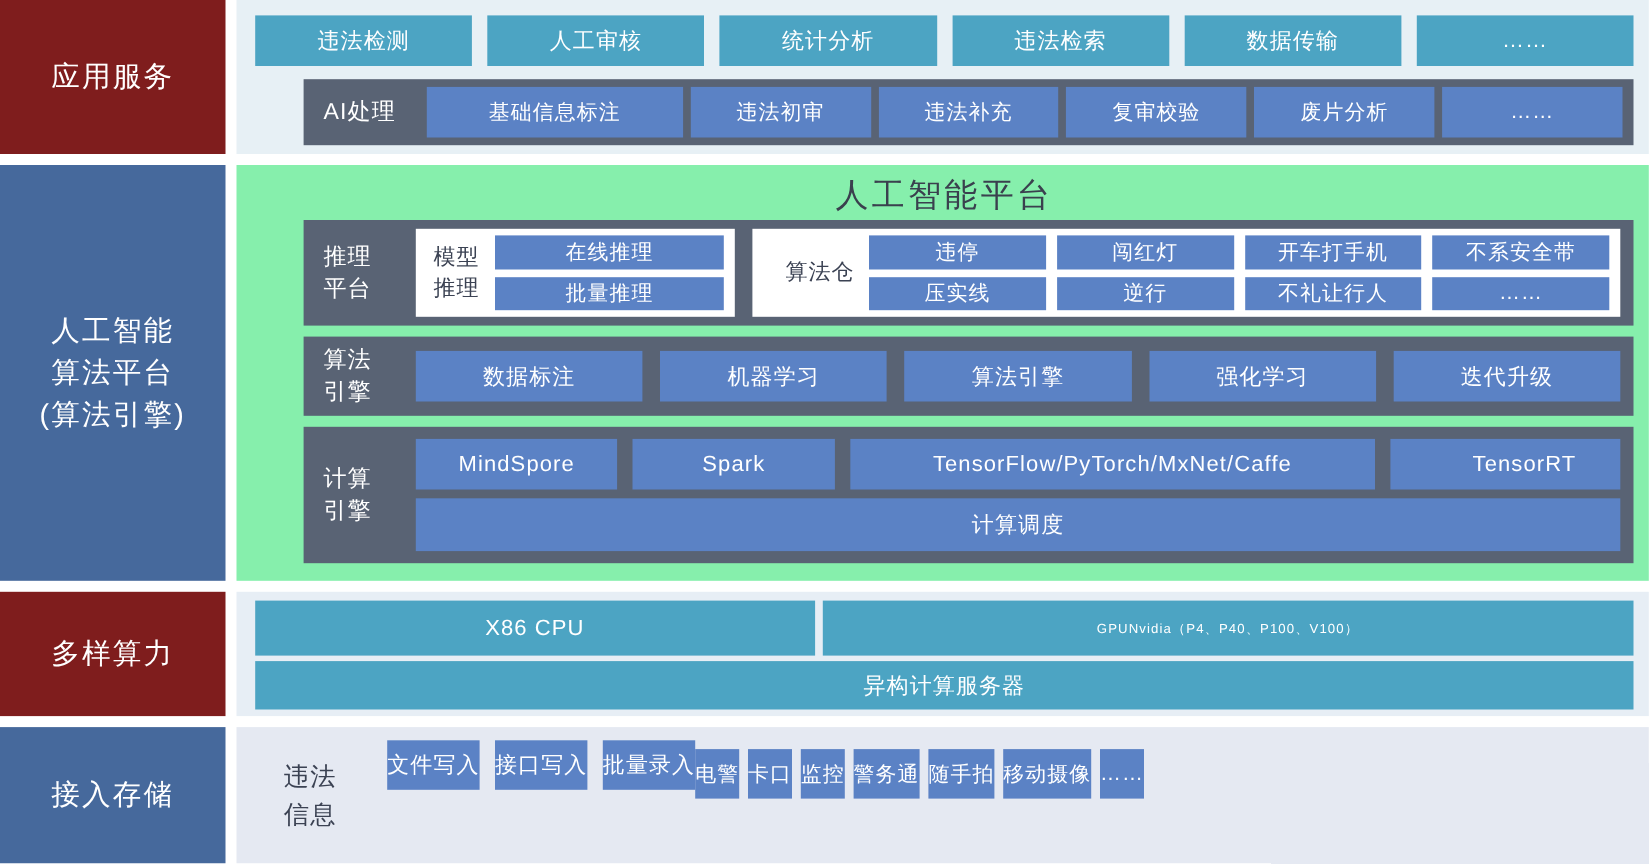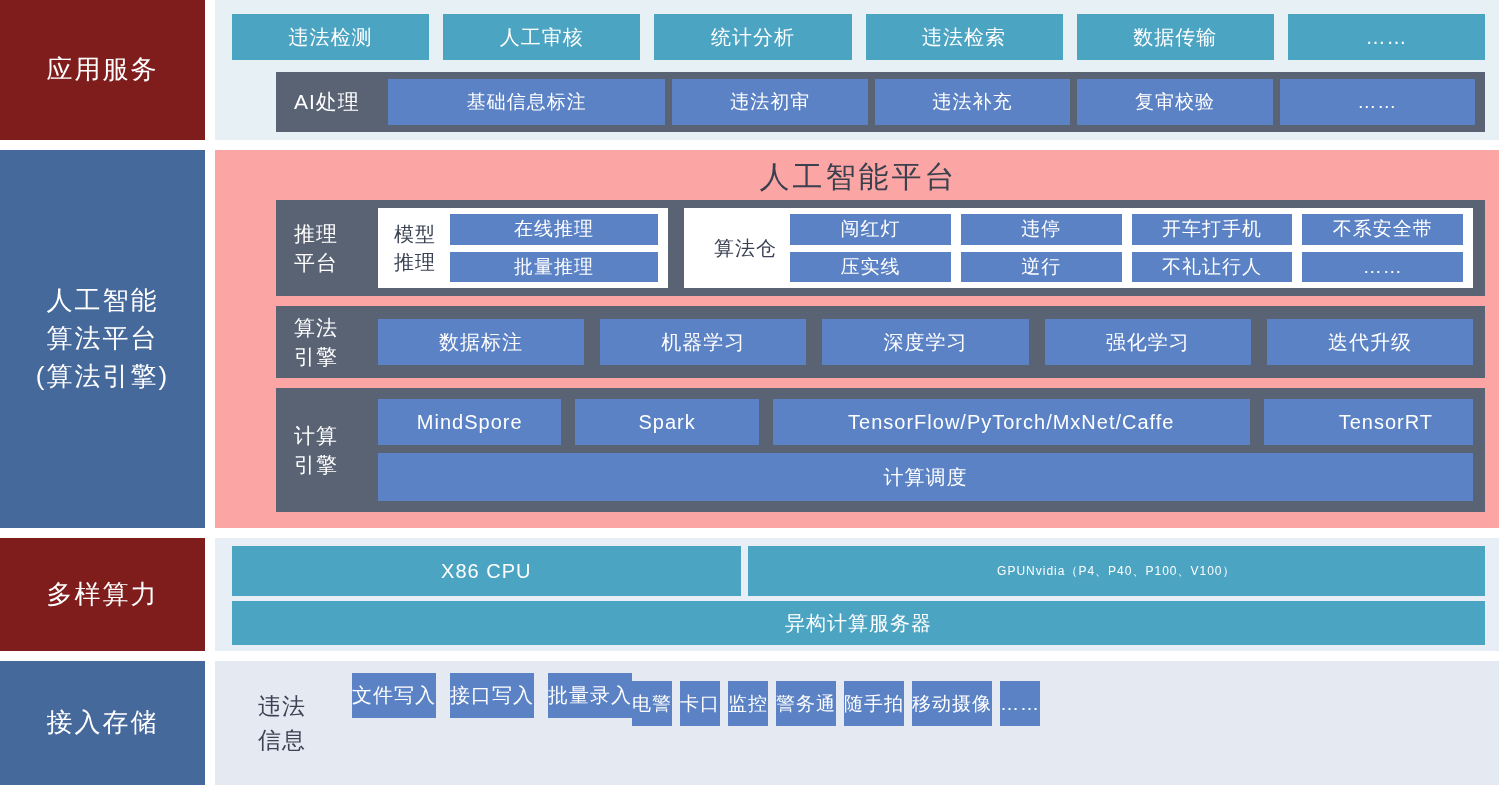--- a/index.html
+++ b/index.html
@@ -18,21 +18,21 @@
   .side-label {
     width:205px; flex:0 0 205px; display:flex; flex-direction:column;
     align-items:center; justify-content:center;
     color:#ffffff; font-size:26px; letter-spacing:2px; line-height:1.45;
   }
   .side-light { background:#7f1d1d; }
   .side-dark  { background:#46699c; }
 
   .panel { flex:1; min-width:0; }
   .panel1 { background:#e7f0f5; padding:14px 14px 8px 17px; }
-  .panel2 { background:#fca5a5; padding:4px 14px 0 17px; }
+  .panel2 { background:#86efac; padding:4px 14px 0 17px; }
   .panel3 { background:#e7eef5; padding:8px 14px 0 17px; }
   .panel4 { background:#e5e9f2; padding:12px 28px 12px 17px; display:flex; }
 
   .chip {
     display:flex; align-items:center; justify-content:center; text-align:center;
     color:#ffffff; font-size:20px; letter-spacing:1px; white-space:nowrap;
   }
   .teal { background:#4ca4c3; }
   .blue { background:#5b82c5; }
 
@@ -118,20 +118,21 @@
         <div class="chip teal">数据传输</div>
         <div class="chip teal">……</div>
       </div>
       <div class="dark-bar ai-bar">
         <div class="bar-label">AI处理</div>
         <div class="chips">
           <div class="chip blue wide">基础信息标注</div>
           <div class="chip blue">违法初审</div>
           <div class="chip blue">违法补充</div>
           <div class="chip blue">复审校验</div>
+          <div class="chip blue">废片分析</div>
           <div class="chip blue">……</div>
         </div>
       </div>
     </div>
   </div>
 
   <div class="band band2">
     <div class="side-label side-dark">
       <span>人工智能</span>
       <span>算法平台</span>
@@ -152,22 +153,22 @@
           </div>
           <div class="stack">
             <div class="chip blue">在线推理</div>
             <div class="chip blue">批量推理</div>
           </div>
         </div>
         <div class="white-box store-box">
           <div class="inner-label">算法仓</div>
           <div class="store-grid">
             <div class="row">
+              <div class="chip blue">违停</div>
               <div class="chip blue">闯红灯</div>
-              <div class="chip blue">违停</div>
               <div class="chip blue">开车打手机</div>
               <div class="chip blue">不系安全带</div>
             </div>
             <div class="row">
               <div class="chip blue">压实线</div>
               <div class="chip blue">逆行</div>
               <div class="chip blue">不礼让行人</div>
               <div class="chip blue">……</div>
             </div>
           </div>
@@ -175,21 +176,21 @@
       </div>
 
       <div class="dark-bar engine-bar">
         <div class="bar-label">
           <div>算法</div>
           <div>引擎</div>
         </div>
         <div class="chips">
           <div class="chip blue">数据标注</div>
           <div class="chip blue">机器学习</div>
-          <div class="chip blue">深度学习</div>
+          <div class="chip blue">算法引擎</div>
           <div class="chip blue">强化学习</div>
           <div class="chip blue">迭代升级</div>
         </div>
       </div>
 
       <div class="dark-bar compute-bar">
         <div class="bar-label">
           <div>计算</div>
           <div>引擎</div>
         </div>

